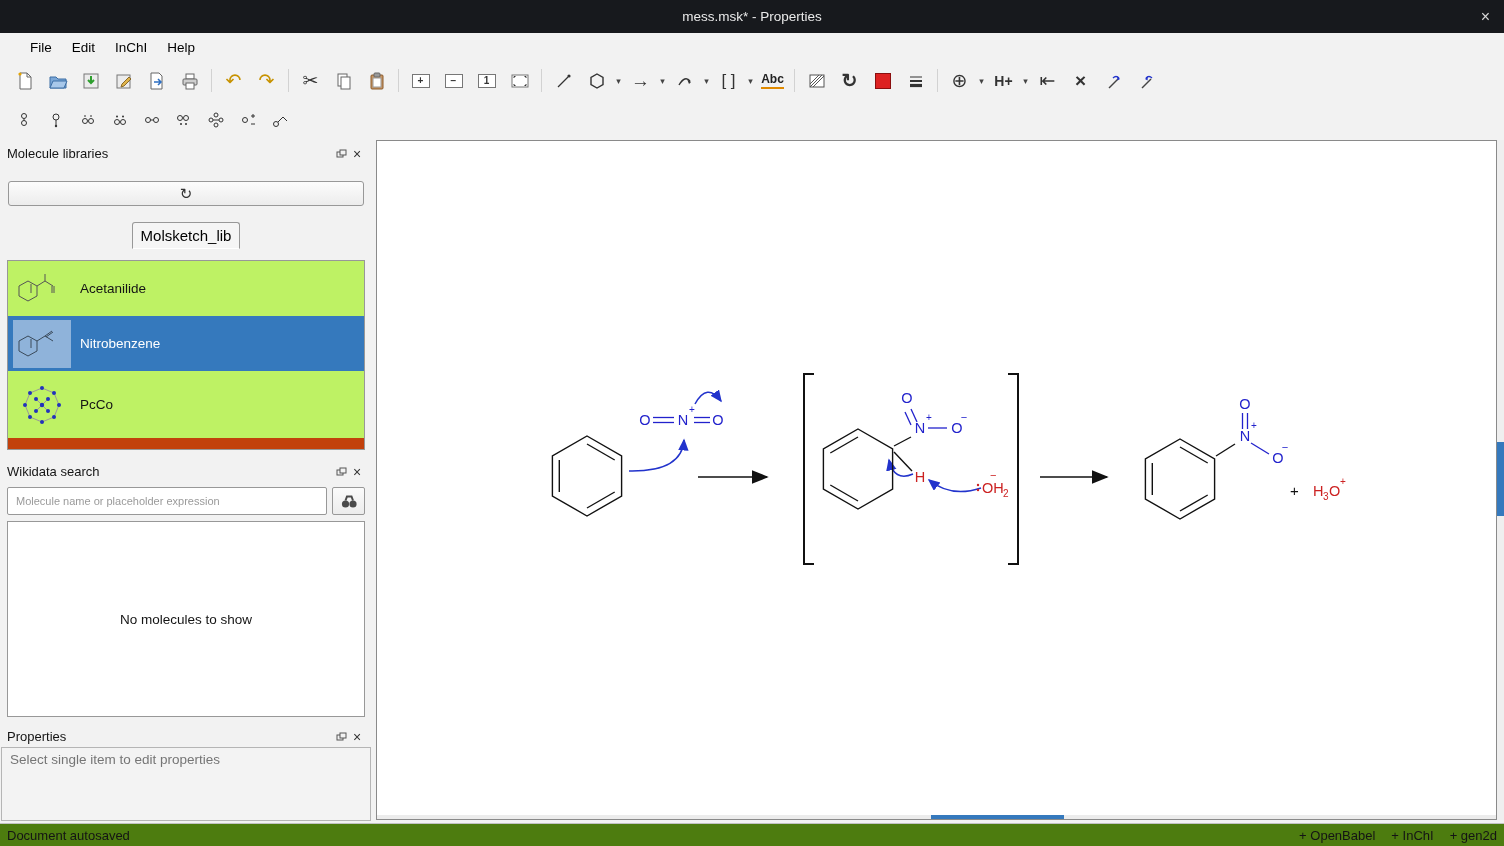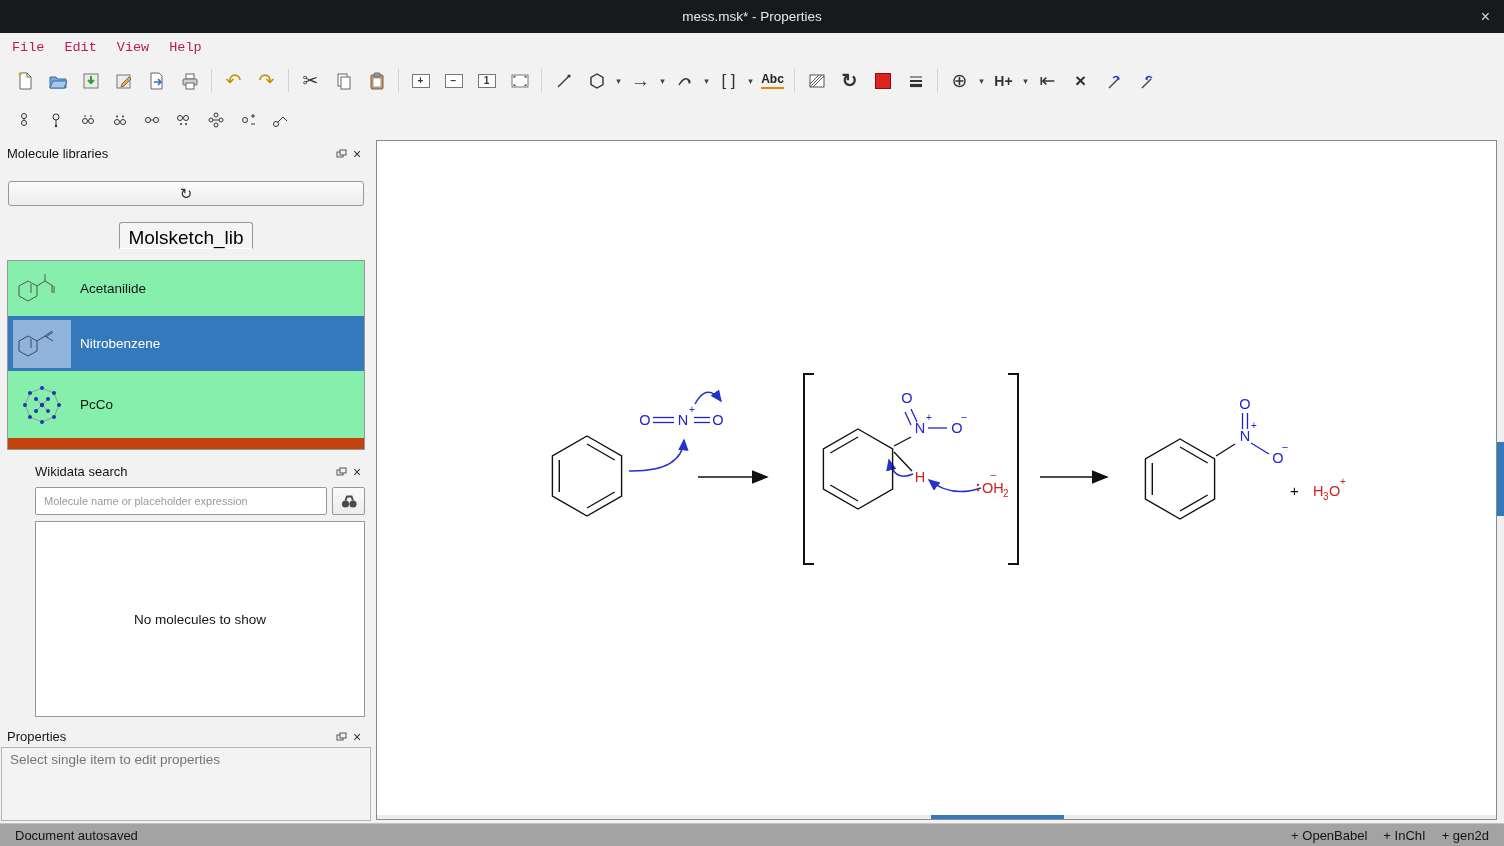--- a/index.html
+++ b/index.html
@@ -5,22 +5,22 @@
   * { margin:0; padding:0; box-sizing:border-box; }
   html,body { width:1504px; height:846px; overflow:hidden; font-family:"Liberation Sans",sans-serif; background:#f2f2f2; }
 
   
   .titlebar { height:33px; background:#17191d; color:#e9e9e9; position:relative;
               display:flex; align-items:center; justify-content:center; font-size:13.5px; }
   .win-close { position:absolute; right:14px; top:0; height:100%; display:flex;
                align-items:center; font-size:16px; color:#d8d8d8; cursor:default; }
 
   
-  .menubar { height:28px; display:flex; align-items:center; padding-left:2px;
-             font-size:13.5px; color:#be185d;font-family:Liberation Mono, monospace; }
+  .menubar { height:28px; display:flex; align-items:center; padding-left:20px;
+             font-size:13.5px; color:#000000; }
   .menu-item { padding:4px 10px; }
 
   
   .toolbar { display:flex; align-items:center; height:39px; padding-left:8px; }
   .toolbar2 { height:40px; }
   .tb { background:none; border:1px solid transparent; width:33px; height:30px; flex:0 0 auto;
         display:flex; align-items:center; justify-content:center; font-family:inherit; }
   .toolbar2 .tb { width:32px; height:28px; }
   .glyph { font-size:17px; color:#333; line-height:1; }
   .glyph.gold { color:#c79200; font-size:19px; }
@@ -43,32 +43,32 @@
   .dock-head .spacer { flex:1; }
   .head-btn { display:flex; align-items:center; justify-content:center; width:16px; height:16px; color:#333; }
   .head-close { font-size:14px; }
 
   .dock-libs { height:314px;gap:12px; }
   .refresh-btn { margin:5px 8px 4px; height:25px; border:1px solid #989898; border-radius:3px;
                  background:linear-gradient(#fcfcfc,#ececec); font-size:15px; color:#333;
                  display:flex; align-items:center; justify-content:center; font-family:inherit; }
   .tabrow { display:flex; justify-content:center; height:27px; margin-bottom:-1px; position:relative; z-index:2; }
   .tab { border:1px solid #989898; border-bottom:1px solid #fff; background:#f5f5f5;
-         padding:4px 8px; font-size:19px; border-radius:3px 3px 0 0; min-width:100px; text-align:center; }
+         padding:4px 8px; font-size:15px; border-radius:3px 3px 0 0; min-width:100px; text-align:center; }
   .lib-list { border:1px solid #989898; background:#fff; margin:0 7px 7px; flex:1; overflow:hidden; }
-  .lib-item { height:55px; display:flex; align-items:center; gap:9px; padding-left:5px; background:#86efac; }
+  .lib-item { height:55px; display:flex; align-items:center; gap:9px; padding-left:5px; background:#bef264; }
   .lib-item.tall { height:67px; }
   .lib-item.alt { background:#c2410c; }
   .lib-item.selected { background:#3579bd; color:#fff; }
   .thumb { width:58px; height:48px; display:flex; align-items:center; justify-content:center; flex:0 0 auto; }
   .lib-item.selected .thumb { background:#8fb3da; }
   .lib-label { font-size:13.5px; color:#141414; }
   .lib-item.selected .lib-label { color:#fff; }
 
-  .dock-wiki { height:262px; margin-top:4px;margin-left:28px; }
+  .dock-wiki { height:262px; margin-top:4px; }
   .search-row { display:flex; margin:5px 7px 6px; gap:5px; }
   .search-row input { flex:1; height:28px; border:1px solid #989898; border-radius:2px; padding:0 8px;
                       font-size:11px; font-family:inherit; color:#222; background:#fff; }
   .search-row input::placeholder { color:#9a9a9a; }
   .search-btn { width:33px; height:28px; border:1px solid #989898; border-radius:2px;
                 background:linear-gradient(#fbfbfb,#ececec); display:flex; align-items:center; justify-content:center; }
   .results { border:1px solid #989898; background:#fff; margin:0 7px 6px; flex:1;
              display:flex; align-items:center; justify-content:center; font-size:13.5px; color:#141414; }
 
   .dock-props { height:95px; margin-top:3px; }
@@ -77,36 +77,36 @@
 
   
   .canvas-wrap { position:relative; margin-left:4px; width:1121px; height:680px;
                  background:#fff; border:1px solid #8a8a8a; flex:0 0 auto; }
   .hscroll { position:absolute; left:0; right:0; bottom:0; height:4px; background:#ececec; }
   .hthumb { position:absolute; left:554px; width:133px; height:4px; background:#3579bd; }
   .vscroll { width:7px; height:680px; background:#efefef; position:relative; flex:0 0 auto; }
   .vthumb { position:absolute; top:302px; height:74px; width:100%; background:#3579bd; }
 
   
-  .statusbar { height:23px; border-top:1px solid #c2c2c2; background:#a3a3a3;
-               display:flex; align-items:center; padding:0 15px; font-size:13px; color:#141414; }
+  .statusbar { height:23px; border-top:1px solid #c2c2c2; background:#4d7c0f;
+               display:flex; align-items:center; padding:0 7px; font-size:13px; color:#141414; }
   .statusbar .right { margin-left:auto; display:flex; gap:16px; }
 </style>
 </head>
 <body>
 
 <div class="titlebar">
   <span>mess.msk* - Properties</span>
   <span class="win-close">×</span>
 </div>
 
 <div class="menubar">
   <span class="menu-item">File</span>
   <span class="menu-item">Edit</span>
-  <span class="menu-item">View</span>
+  <span class="menu-item">InChI</span>
   <span class="menu-item">Help</span>
 </div>
 
 <div class="toolbar">
   <button class="tb">
       <svg width="20" height="20">
         <path d="M5 2 h7 l4 4 v12 h-11 z" fill="#fff" stroke="#666"></path>
         <path d="M12 2 v4 h4" fill="none" stroke="#666"></path>
         <circle cx="5" cy="3" r="1.6" fill="#e5a400"></circle>
       </svg>

